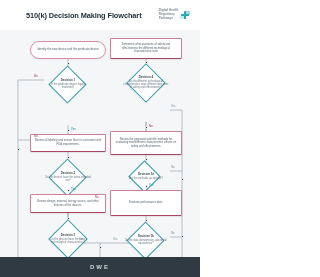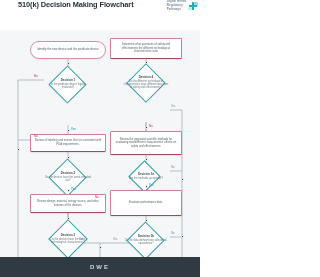--- a/index.html
+++ b/index.html
@@ -7,21 +7,21 @@
     width: 200px; height: 277px;
     font-family: "Liberation Sans", sans-serif;
     background: #ffffff;
     overflow: hidden;
   }
   .page { position: relative; width: 200px; height: 277px; background: #ffffff; }
 
   
   .header {
     position: relative; height: 30px; background: #ffffff;
-    display: flex; align-items: flex-start; padding: 0 0;
+    display: flex; align-items: center; padding: 0 8px;
   }
   .header-title {
     font-size: 7.4px; font-weight: bold; color: #23303a;
     letter-spacing: -0.1px; flex: 1; padding-left: 18px;
   }
   .logo { display: flex; align-items: center; gap: 1.5px; padding-right: 2px; }
   .logo-text {
     font-size: 3.1px; font-weight: bold; color: #7d8b95;
     line-height: 1.28; text-align: left; white-space: pre-line;
   }

